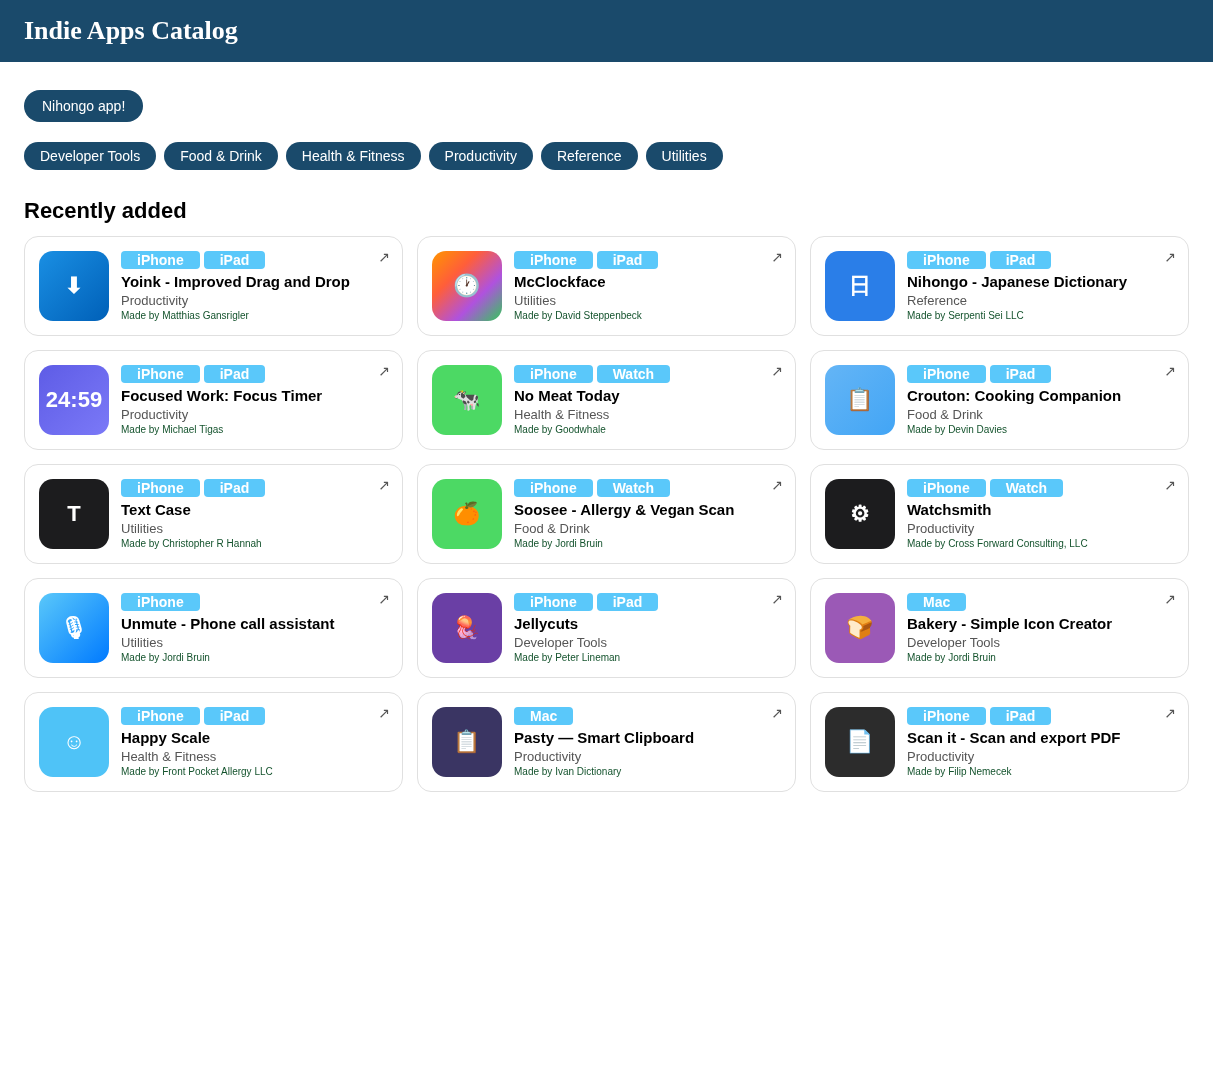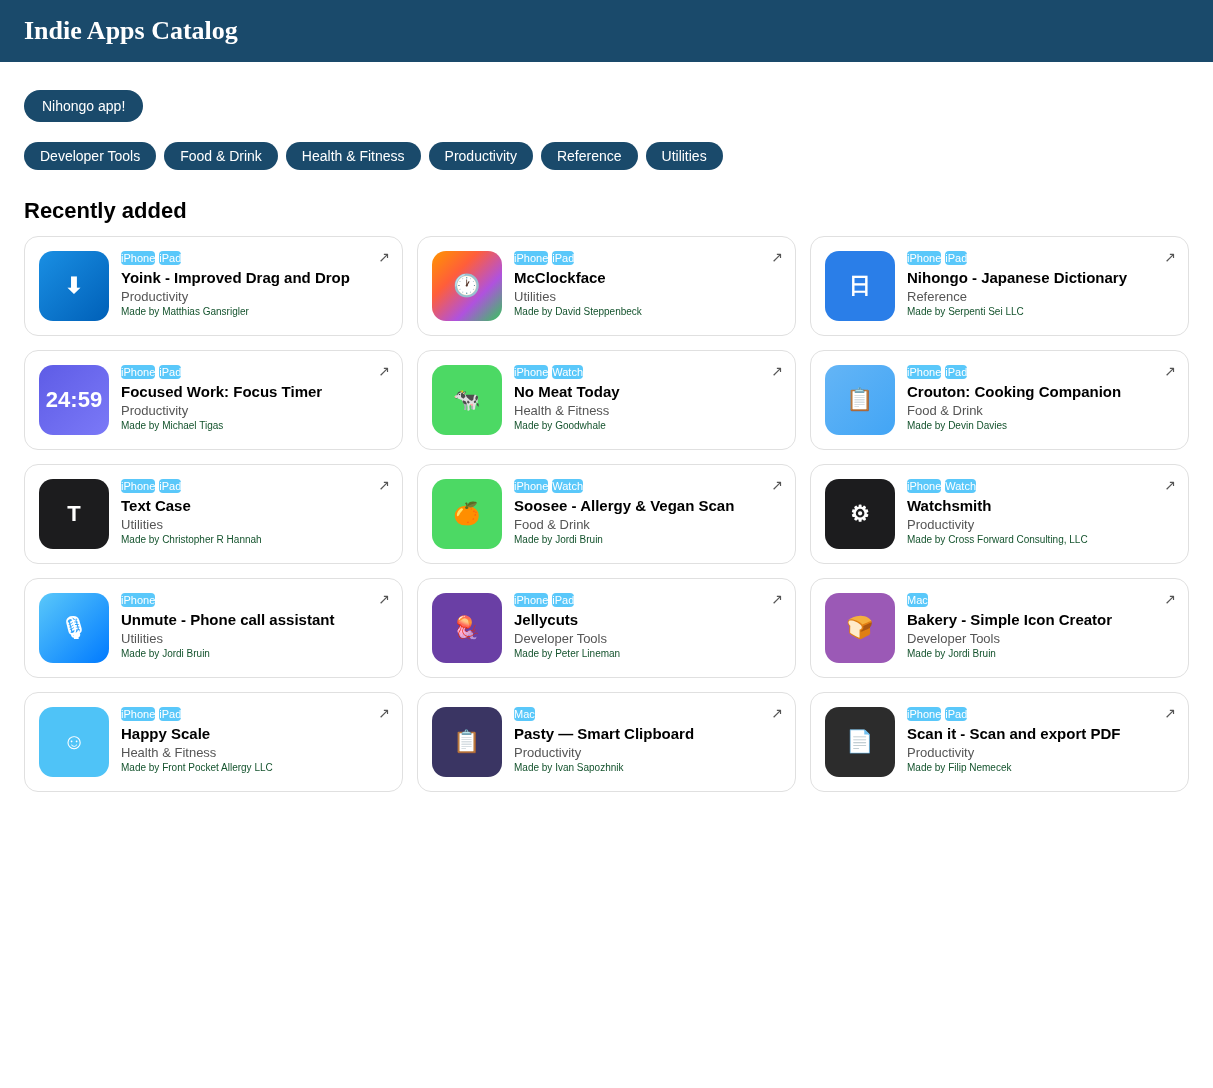--- a/index.html
+++ b/index.html
@@ -70,23 +70,23 @@
       align-items: center;
       justify-content: center;
       overflow: hidden;
     }
 
     .app-info { flex: 1; }
 
     .badges { display: flex; gap: 4px; margin-bottom: 4px; flex-wrap: wrap; }
     .badge {
       border-radius: 4px;
-      padding: 1px 0;
-      font-size: 11px;
-      font-weight: 400;
+      padding: 1px 16px;
+      font-size: 14px;
+      font-weight: 700;
       color: white;
     }
     .badge-iphone { background: #5ac8fa; }
     .badge-ipad { background: #5ac8fa; }
     .badge-watch { background: #5ac8fa; }
     .badge-mac { background: #5ac8fa; }
 
     .app-name { font-size: 15px; font-weight: 700; line-height: 1.2; margin-bottom: 2px; }
     .app-category { font-size: 13px; color: #555; margin-bottom: 2px; }
     .app-maker { font-size: 10px; color: #14532d; }
@@ -337,21 +337,21 @@
         <div class="app-card">
           <div class="external-link">↗</div>
           <div class="app-card-top">
             <div class="app-icon icon-pasty" style="color: white; font-size: 22px; font-weight: 700;">📋</div>
             <div class="app-info">
               <div class="badges">
                 <span class="badge badge-mac">Mac</span>
               </div>
               <div class="app-name">Pasty — Smart Clipboard</div>
               <div class="app-category">Productivity</div>
-              <div class="app-maker">Made by Ivan Sapozhnik</div>
+              <div class="app-maker">Made by Ivan Dictionary</div>
             </div>
           </div>
         </div>
         <div class="app-card">
           <div class="external-link">↗</div>
           <div class="app-card-top">
             <div class="app-icon icon-scanit" style="color: white; font-size: 22px; font-weight: 700;">📄</div>
             <div class="app-info">
               <div class="badges">
                 <span class="badge badge-iphone">iPhone</span>

